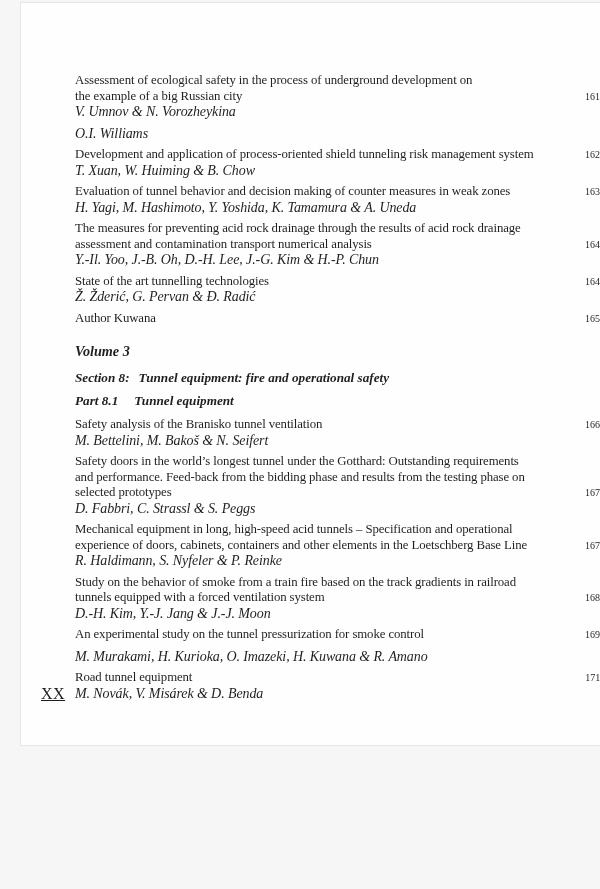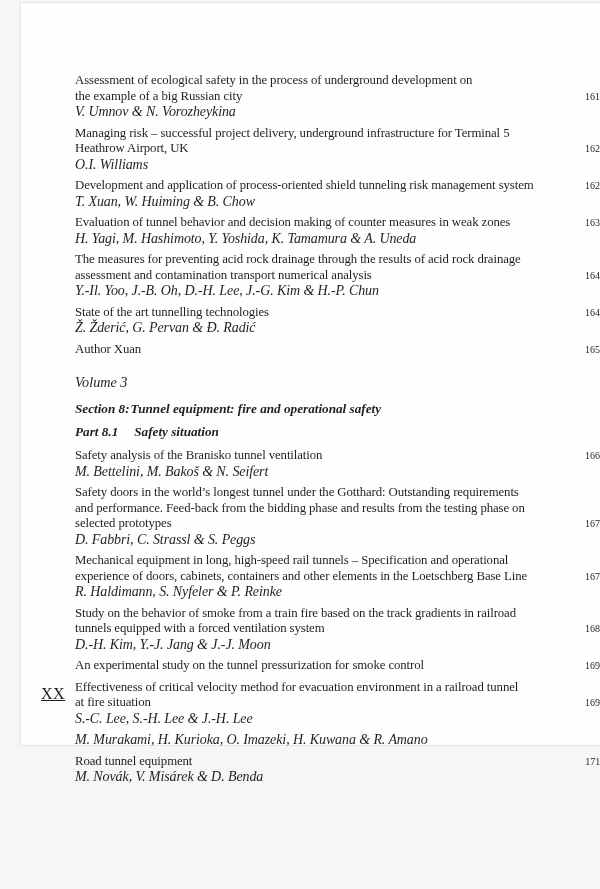--- a/index.html
+++ b/index.html
@@ -38,36 +38,36 @@
     text-align: right;
     min-width: 36px;
   }
   .authors {
     font-style: italic;
     font-size: 14px;
     line-height: 15.5px;
     letter-spacing: -0.1px;
   }
   .volume-heading {
-    font-weight: normal; font-style: italic;
+    font-weight: bold; font-style: italic;
     font-size: 14.2px; line-height: 16px;
     margin-top: 17px;
   }
   .section-heading {
     font-weight: bold; font-style: italic;
     font-size: 13.2px; line-height: 15.5px;
     margin-top: 11px;
   }
   .part-heading {
     font-weight: bold; font-style: italic;
     font-size: 13.2px; line-height: 15.5px;
     margin-top: 7px;
     margin-bottom: 9px;
   }
-  .section-heading .h-label { margin-right: 1px; }
+  .section-heading .h-label { margin-right: 9px; }
   .part-heading .h-label { margin-right: 16px; }
   .footer {
     position: absolute;
     left: 20px; right: 0; bottom: 42px;
     text-align: left;
     font-size: 16px;
     letter-spacing: 0.5px;
     text-decoration: underline;
   }
 </style>
@@ -80,25 +80,20 @@
     <div class="entry">
       <div class="entry-row">
         <div class="title">Assessment of ecological safety in the process of underground development on
 the example of a big Russian city</div>
         <div class="pageno">1619</div>
       </div>
       <div class="authors">V. Umnov &amp; N. Vorozheykina</div>
     </div>
 
     <div class="entry">
-      <div class="entry-row">
-        <div class="title">Managing risk – successful project delivery, underground infrastructure for Terminal 5
-Heathrow Airport, UK</div>
-        <div class="pageno">1623</div>
-      </div>
       <div class="authors">O.I. Williams</div>
     </div>
 
     <div class="entry">
       <div class="entry-row">
         <div class="title">Development and application of process-oriented shield tunneling risk management system</div>
         <div class="pageno">1629</div>
       </div>
       <div class="authors">T. Xuan, W. Huiming &amp; B. Chow</div>
     </div>
@@ -123,33 +118,33 @@
     <div class="entry">
       <div class="entry-row">
         <div class="title">State of the art tunnelling technologies</div>
         <div class="pageno">1647</div>
       </div>
       <div class="authors">Ž. Žderić, G. Pervan &amp; Đ. Radić</div>
     </div>
 
     <div class="entry">
       <div class="entry-row">
-        <div class="title">Author Xuan</div>
+        <div class="title">Author Kuwana</div>
         <div class="pageno">1653</div>
       </div>
     </div>
 
     <div class="volume-heading">Volume 3</div>
 
     <div class="section-heading">
       <span class="h-label">Section 8:</span><span>Tunnel equipment: fire and operational safety</span>
     </div>
 
     <div class="part-heading">
-      <span class="h-label">Part 8.1</span><span>Safety situation</span>
+      <span class="h-label">Part 8.1</span><span>Tunnel equipment</span>
     </div>
 
     <div class="entry">
       <div class="entry-row">
         <div class="title">Safety analysis of the Branisko tunnel ventilation</div>
         <div class="pageno">1663</div>
       </div>
       <div class="authors">M. Bettelini, M. Bakoš &amp; N. Seifert</div>
     </div>
 
@@ -158,21 +153,21 @@
         <div class="title">Safety doors in the world’s longest tunnel under the Gotthard: Outstanding requirements
 and performance. Feed-back from the bidding phase and results from the testing phase on
 selected prototypes</div>
         <div class="pageno">1671</div>
       </div>
       <div class="authors">D. Fabbri, C. Strassl &amp; S. Peggs</div>
     </div>
 
     <div class="entry">
       <div class="entry-row">
-        <div class="title">Mechanical equipment in long, high-speed rail tunnels – Specification and operational
+        <div class="title">Mechanical equipment in long, high-speed acid tunnels – Specification and operational
 experience of doors, cabinets, containers and other elements in the Loetschberg Base Line</div>
         <div class="pageno">1677</div>
       </div>
       <div class="authors">R. Haldimann, S. Nyfeler &amp; P. Reinke</div>
     </div>
 
     <div class="entry">
       <div class="entry-row">
         <div class="title">Study on the behavior of smoke from a train fire based on the track gradients in railroad
 tunnels equipped with a forced ventilation system</div>
@@ -181,28 +176,20 @@
       <div class="authors">D.-H. Kim, Y.-J. Jang &amp; J.-J. Moon</div>
     </div>
 
     <div class="entry">
       <div class="entry-row">
         <div class="title">An experimental study on the tunnel pressurization for smoke control</div>
         <div class="pageno">1693</div>
       </div>
     </div>
 
-    <div class="entry">
-      <div class="entry-row">
-        <div class="title">Effectiveness of critical velocity method for evacuation environment in a railroad tunnel
-at fire situation</div>
-        <div class="pageno">1699</div>
-      </div>
-      <div class="authors">S.-C. Lee, S.-H. Lee &amp; J.-H. Lee</div>
-    </div>
 
     <div class="entry">
       <div class="authors">M. Murakami, H. Kurioka, O. Imazeki, H. Kuwana &amp; R. Amano</div>
     </div>
 
     <div class="entry">
       <div class="entry-row">
         <div class="title">Road tunnel equipment</div>
         <div class="pageno">1711</div>
       </div>

